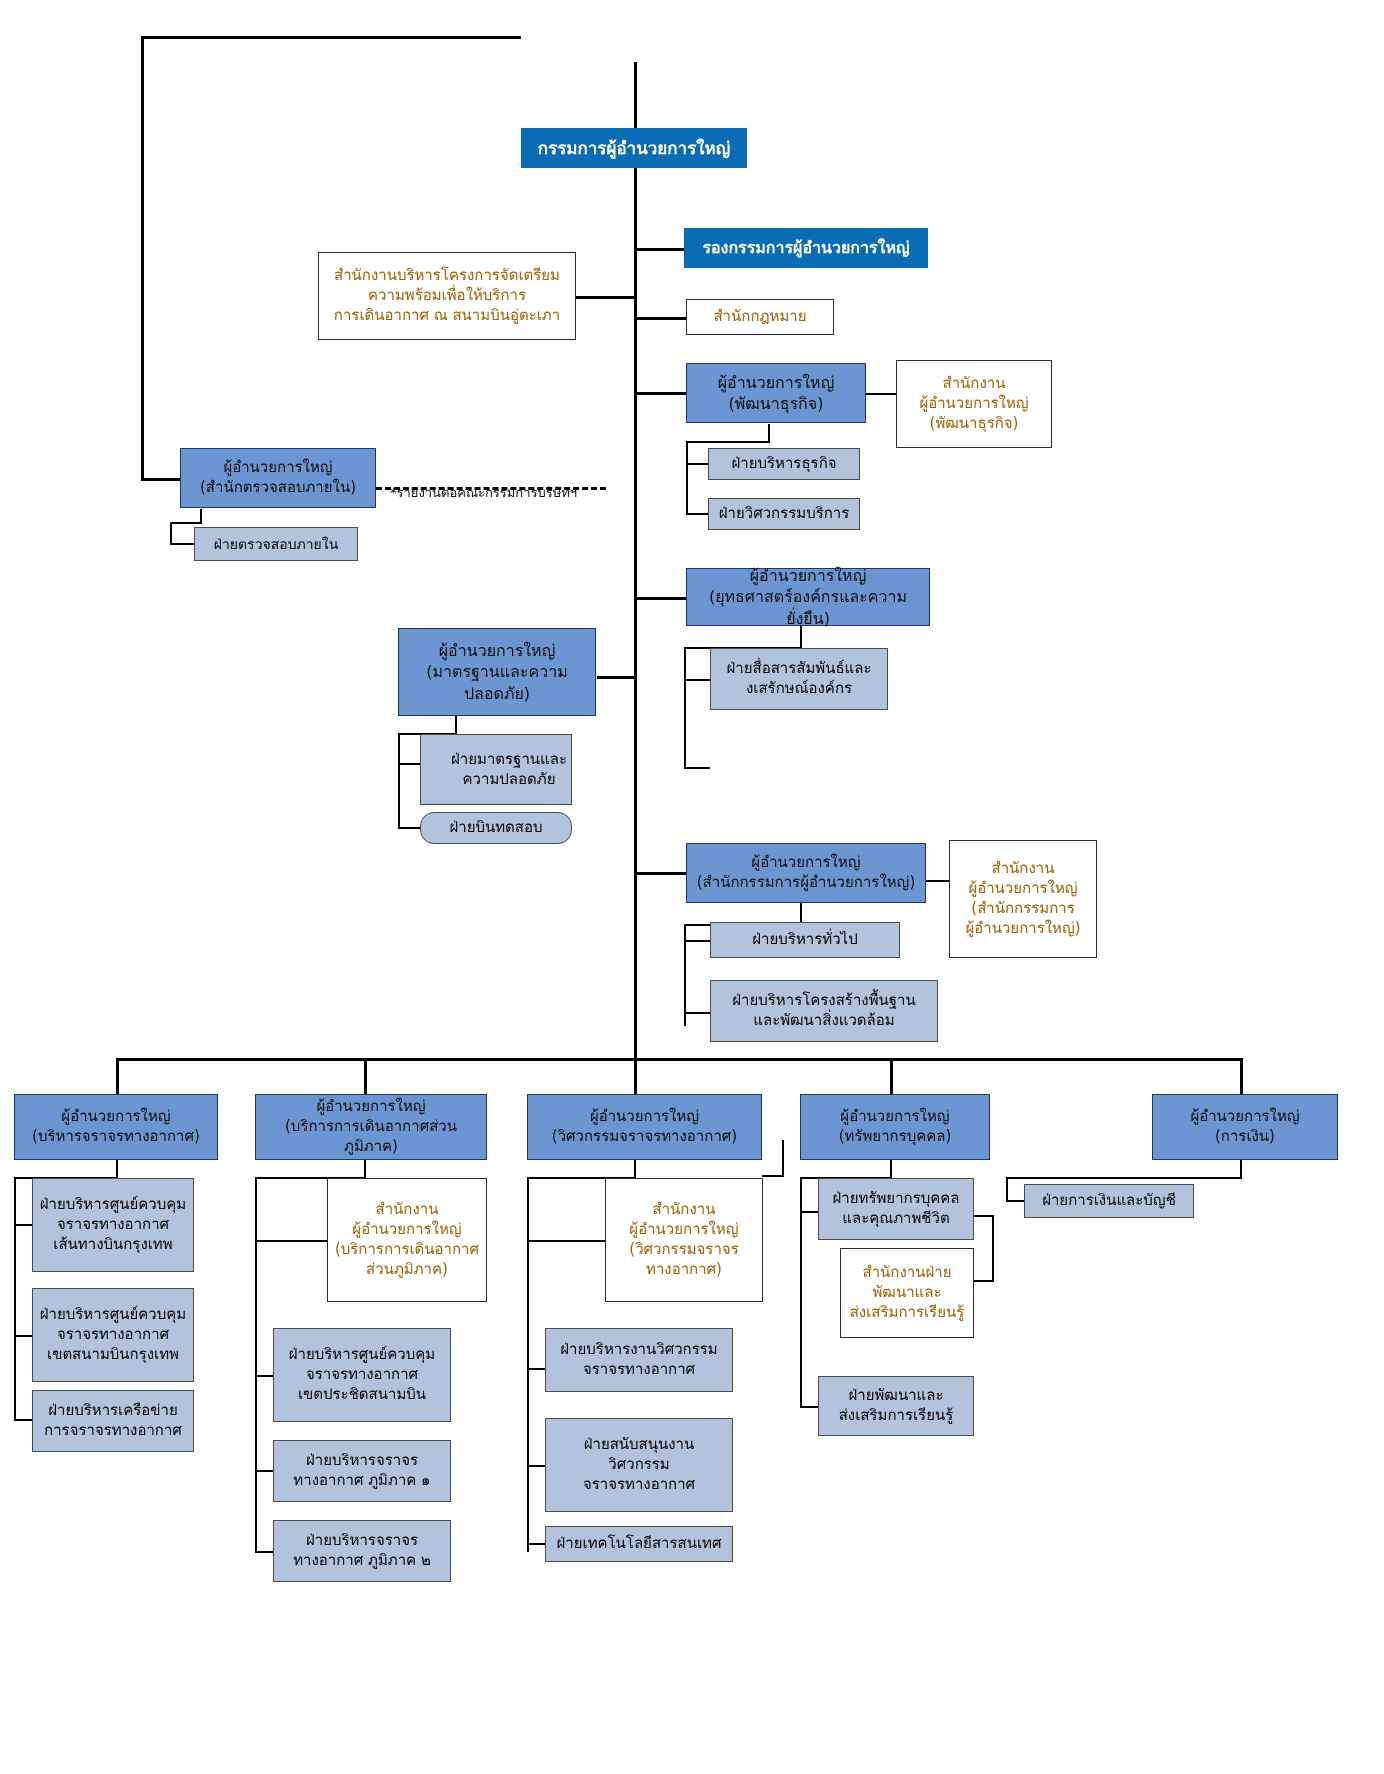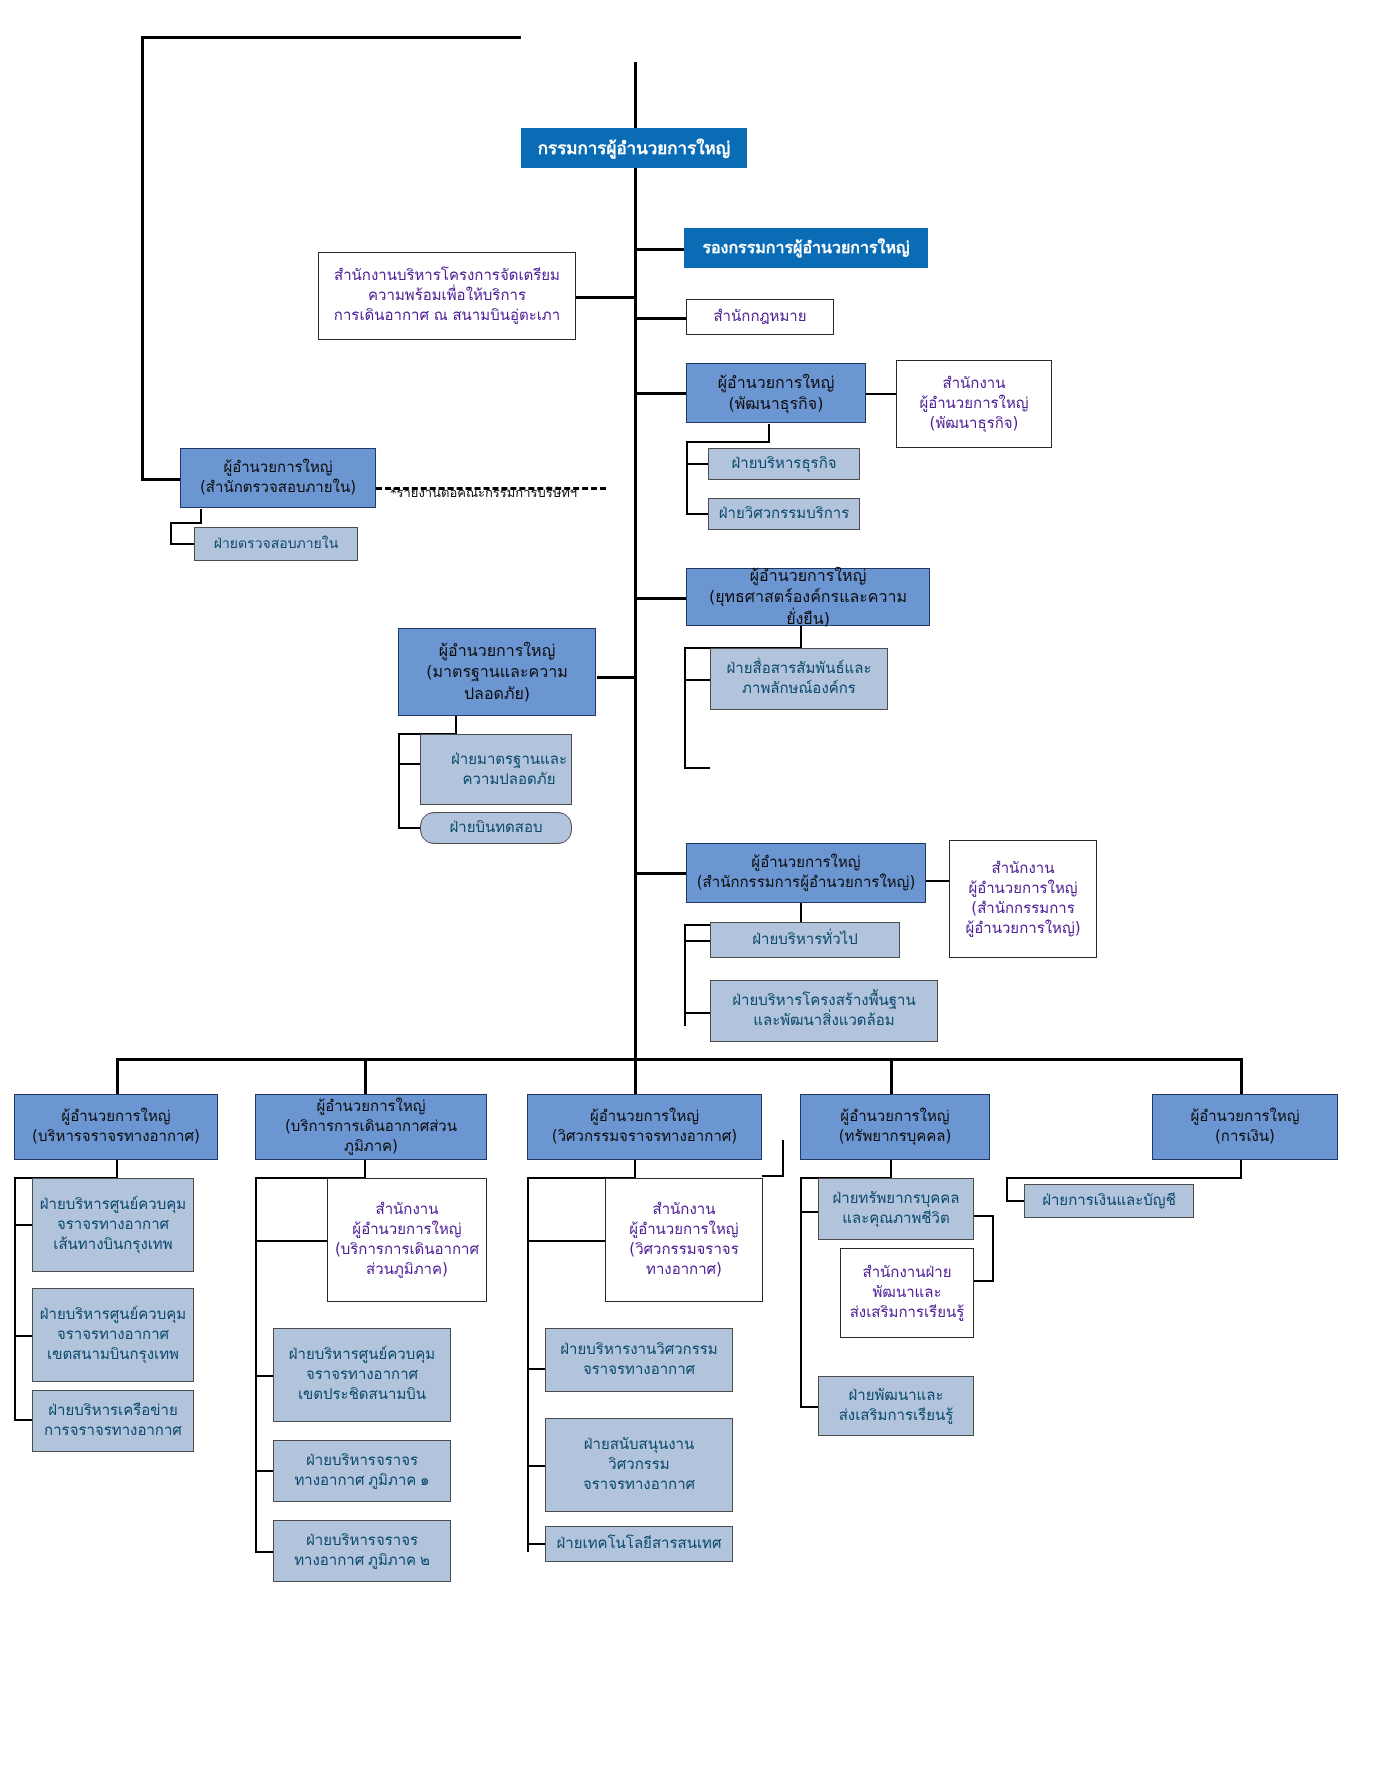--- a/index.html
+++ b/index.html
@@ -37,27 +37,26 @@
     border-color: #0B6CB6;
     font-weight: bold;
   }
   .lvl-dir {
     background: #6C96D2;
     color: #0c0c0c;
     border-color: #1f3864;
   }
   .lvl-dept {
     background: #B2C4DC;
-    color: #0c4a6e;
+    color: #000000;
     border-color: #4c4c4c;
-    font-family: Liberation Serif, serif;
   }
   .lvl-plain {
     background: #ffffff;
-    color: #4c1d95;
+    color: #a16207;
     border-color: #2a2a2a;
   }
   .line {
     position: absolute;
     background: #000000;
     z-index: 1;
   }
   .line.thick-h { height: 3px; }
   .line.thick-v { width: 3px; }
   .line.thin-h  { height: 2px; }
@@ -203,21 +202,21 @@
 (พัฒนาธุรกิจ)</div>
   <div class="node lvl-plain" style="left:896px; top:360px; width:156px; height:88px; font-size:15px;">สำนักงาน
 ผู้อำนวยการใหญ่
 (พัฒนาธุรกิจ)</div>
   <div class="node lvl-dept" style="left:708px; top:448px; width:152px; height:32px; font-size:15px;">ฝ่ายบริหารธุรกิจ</div>
   <div class="node lvl-dept" style="left:708px; top:498px; width:152px; height:32px; font-size:15px;">ฝ่ายวิศวกรรมบริการ</div>
 
   <div class="node lvl-dir" style="left:686px; top:568px; width:244px; height:58px; font-size:16px;">ผู้อำนวยการใหญ่
 (ยุทธศาสตร์องค์กรและความยั่งยืน)</div>
   <div class="node lvl-dept" style="left:710px; top:648px; width:178px; height:62px; font-size:15px;">ฝ่ายสื่อสารสัมพันธ์และ
-ภาพลักษณ์องค์กร</div>
+งเสรักษณ์องค์กร</div>
 
   <div class="node lvl-dir" style="left:398px; top:628px; width:198px; height:88px; font-size:16px;">ผู้อำนวยการใหญ่
 (มาตรฐานและความ
 ปลอดภัย)</div>
   <div class="node lvl-dept" style="left:420px; top:734px; width:152px; height:71px; font-size:15px;padding-left:30px;">ฝ่ายมาตรฐานและ
 ความปลอดภัย</div>
   <div class="node lvl-dept" style="left:420px; top:812px; width:152px; height:32px; font-size:15px;border-radius:14px;">ฝ่ายบินทดสอบ</div>
 
   <div class="node lvl-dir" style="left:686px; top:843px; width:240px; height:60px; font-size:15px;">ผู้อำนวยการใหญ่
 (สำนักกรรมการผู้อำนวยการใหญ่)</div>

